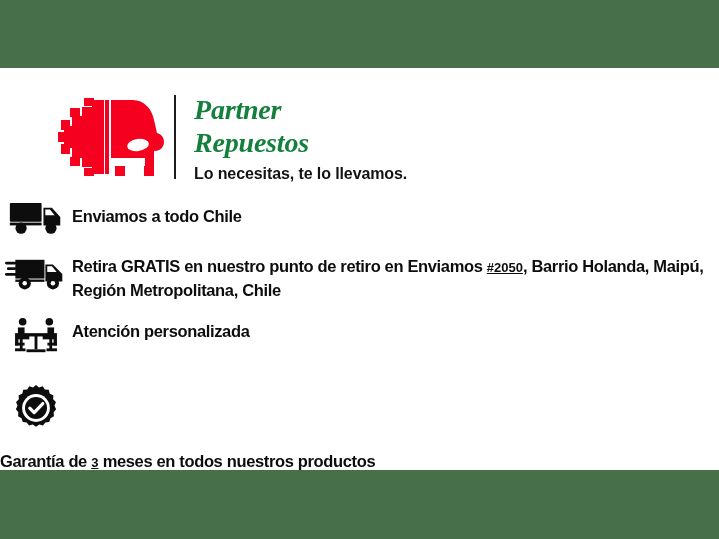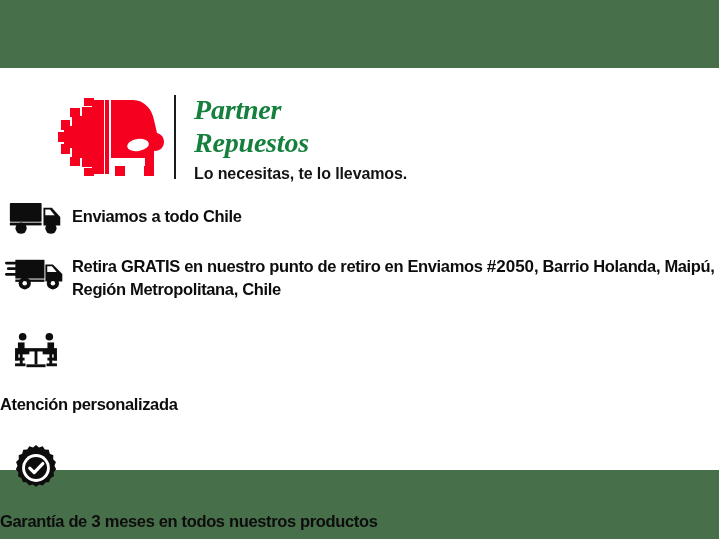--- a/index.html
+++ b/index.html
@@ -109,26 +109,27 @@
     flex: 1 1 auto;
     font-family: "Liberation Sans", sans-serif;
     font-weight: bold;
     font-size: 16.5px;
     line-height: 23px;
     color: #0d0d0d;
     letter-spacing: -0.35px;
     padding-top: 3px;
   }
   .feature-text .small-num {
-    font-size: 17px;
+    font-size: 13px;
     letter-spacing: 0;
+    text-decoration: underline;
   }
   .row-ship .feature-icon { padding-top: 0; }
   .row-pickup { margin-bottom: 12px; }
-  .row-attention { margin-bottom: 14px; flex-direction: column; }
+  .row-attention { margin-bottom: 14px; }
   .row-warranty { margin-bottom: 0; flex-direction: column; }
   .row-warranty .feature-text { padding-top: 6px; }
   .row-attention .feature-text { padding-top: 6px; }
   .row-ship .feature-text { padding-top: 6px; }
 </style>
 </head>
 <body>
 
 <div class="banner">
 

